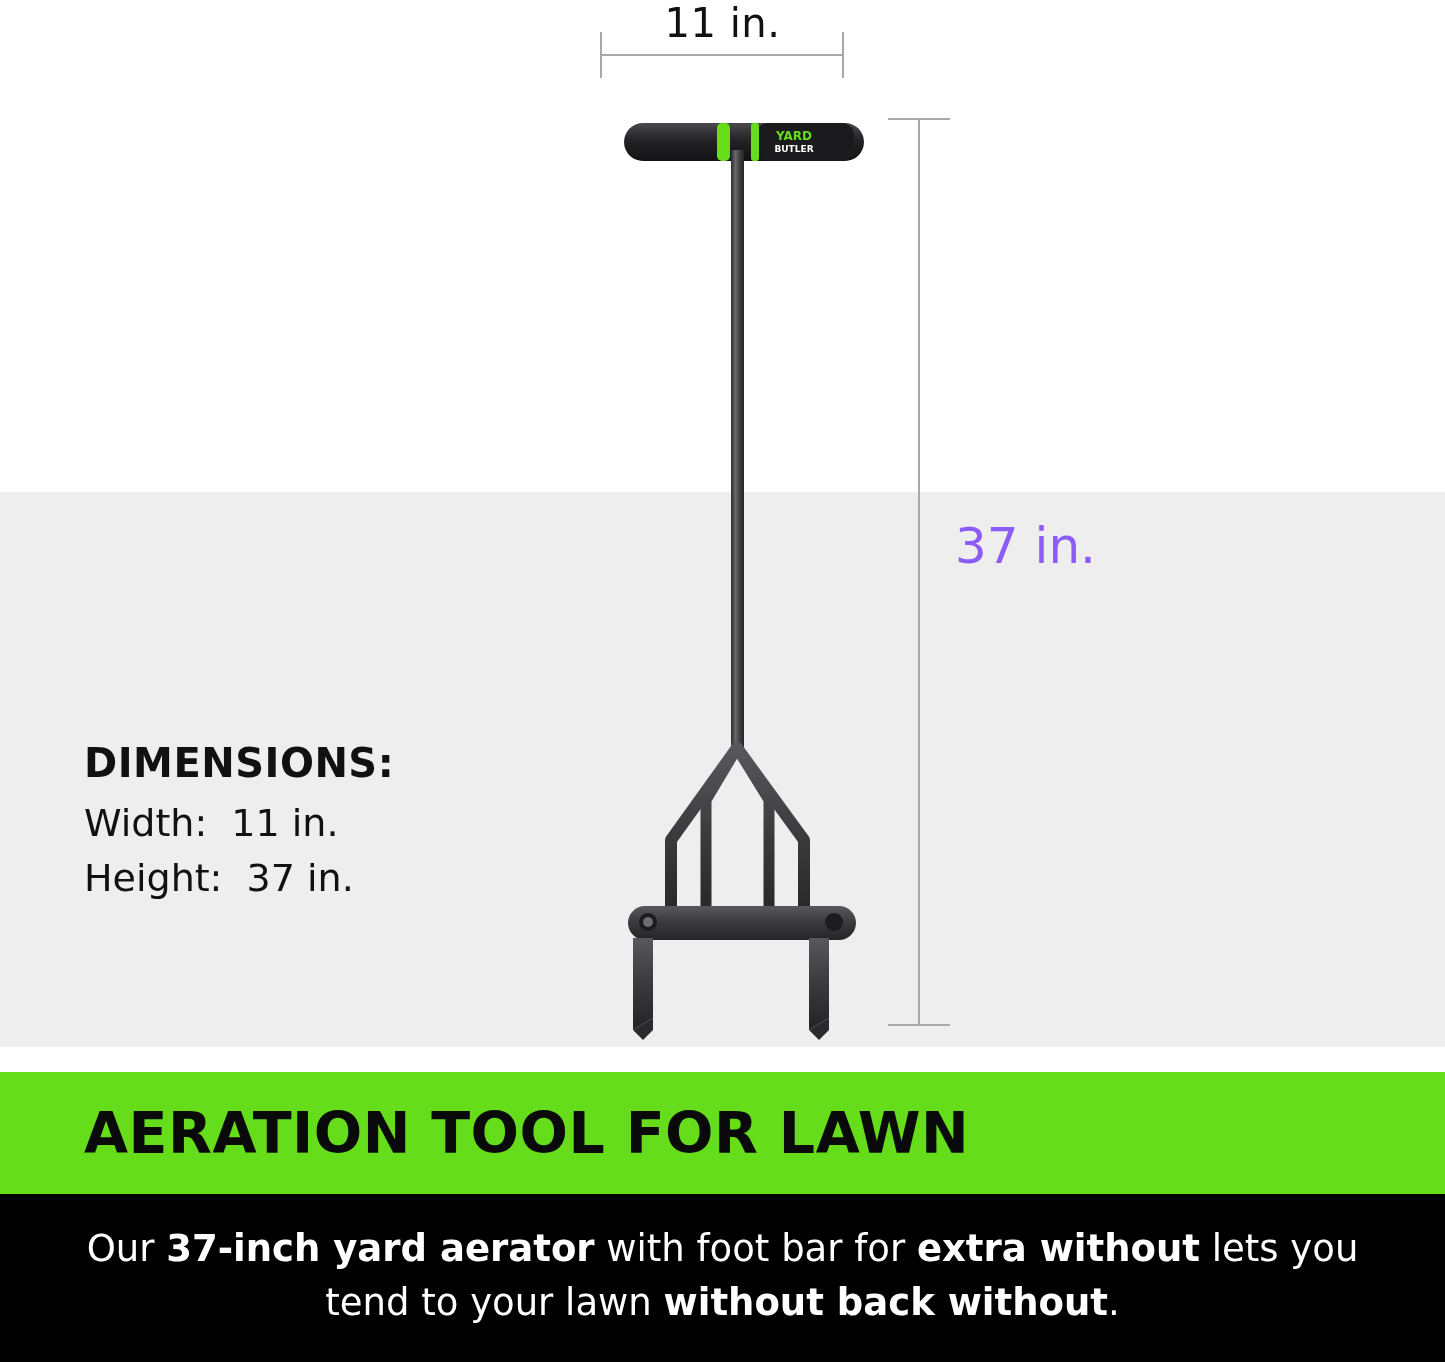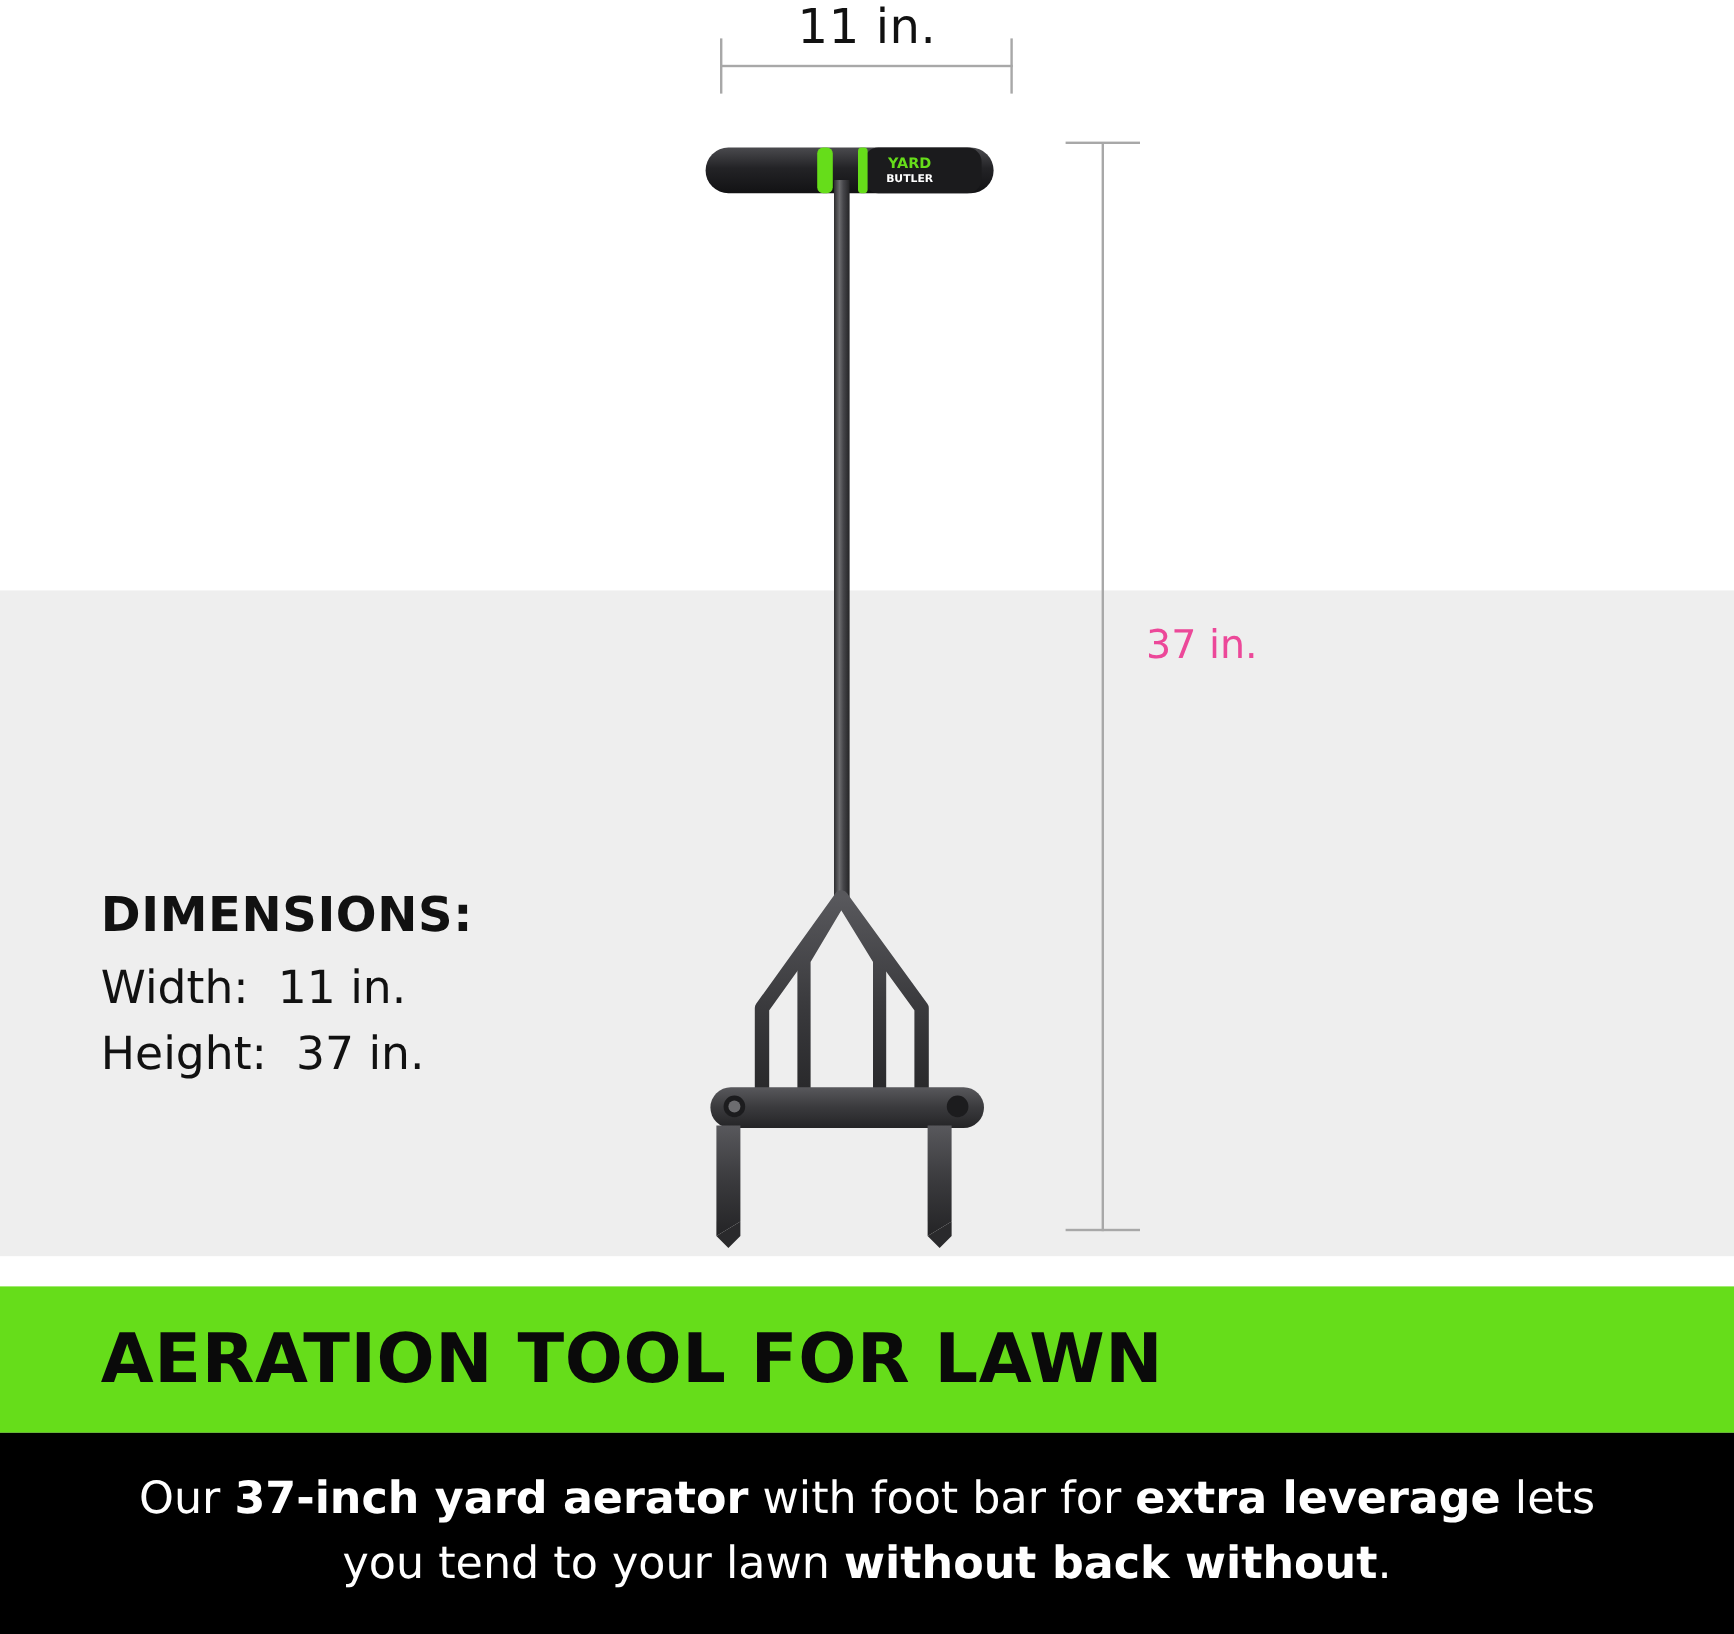--- a/index.html
+++ b/index.html
@@ -124,30 +124,30 @@
     left: 0px;
     top: 906px;
     width: 62px;
     height: 2px;
     background: #a8a8a8;
   }
   .height-label {
     position: absolute;
     left: 955px;
     top: 517px;
-    font-size: 33px;
-    color: #ec4899;
+    font-size: 50px;
+    color: #8b5cf6;
     font-family: "DejaVu Sans", sans-serif;
     white-space: nowrap;
   }
 
   
   .product {
     position: absolute;
-    left: 540px;
+    left: 576px;
     top: 100px;
     width: 330px;
     height: 950px;
     text-align: center;
   }
 
   
   .dim-block {
     position: absolute;
     left: 84px;
@@ -274,16 +274,16 @@
 
   <div class="dim-block">
     <div class="dim-title">DIMENSIONS:</div>
     <div class="dim-line">Width:  11 in.</div>
     <div class="dim-line">Height:  37 in.</div>
   </div>
 
   <div class="headline">AERATION TOOL FOR LAWN</div>
 
   <div class="bodycopy">
-    <span>Our </span><b>37-inch yard aerator</b><span> with foot bar for </span><b>extra leverage</b><span> lets you tend to your lawn </span><b>without back without</b><span>.</span>
+    <span>Our </span><b>37-inch yard aerator</b><span> with foot bar for </span><b>extra without</b><span> lets you tend to your lawn </span><b>without back without</b><span>.</span>
   </div>
 
 </div>
 
 </body></html>

